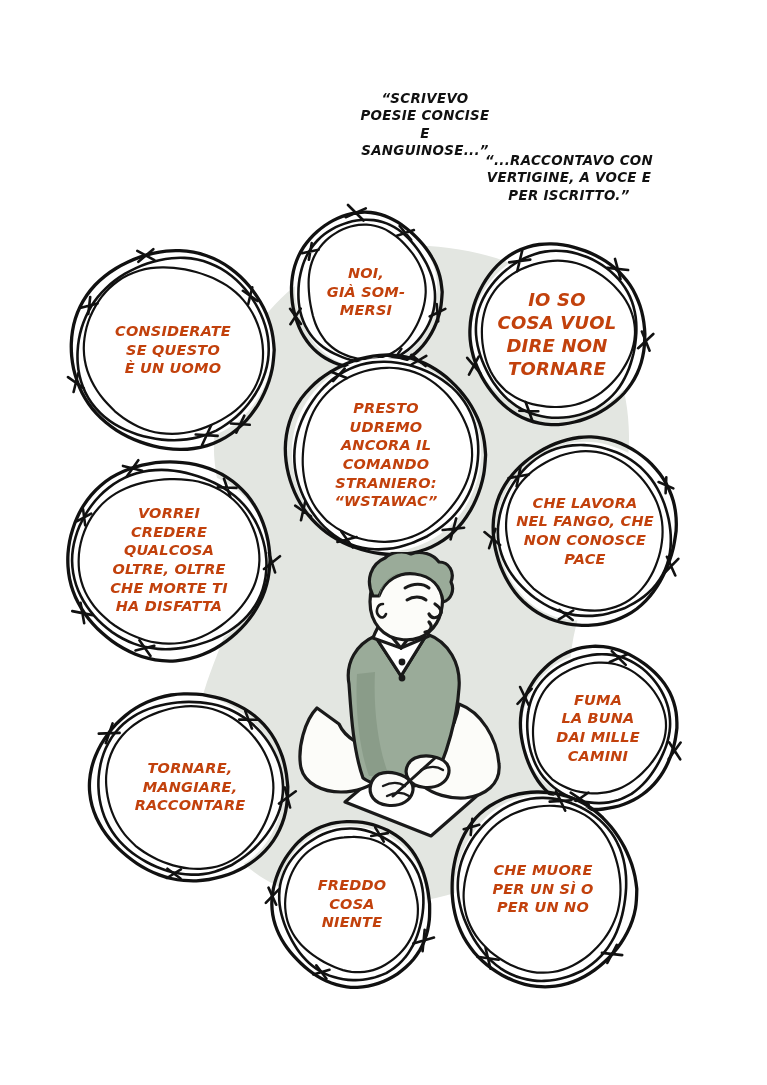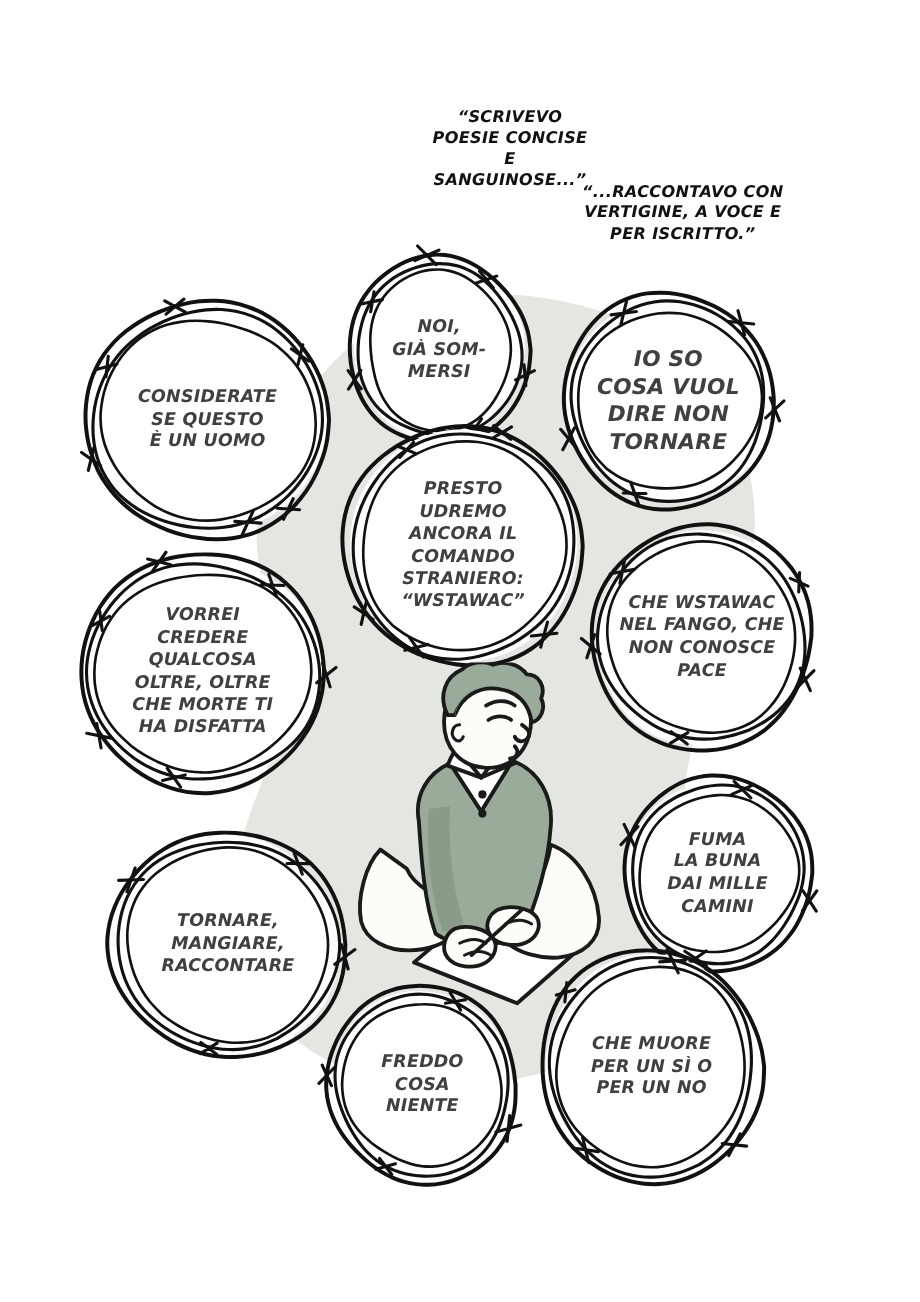--- a/index.html
+++ b/index.html
@@ -52,21 +52,21 @@
     position: absolute;
     left: 0; top: 0;
     width: 100%; height: 100%;
     display: flex;
     align-items: center;
     justify-content: center;
     text-align: center;
     font-family: "DejaVu Sans", sans-serif;
     font-weight: 700;
     font-style: italic;
-    color: #404040;
+    color: #c2410c;
     letter-spacing: 0.2px;
     line-height: 1.28;
     white-space: pre-line;
     box-sizing: border-box;
     padding: 0 10px;
   }
   
   #figure {
     position: absolute;
     left: 283px;
@@ -169,21 +169,21 @@
       <div class="node" style="left: 492px; top: 438px; width: 186px; height: 186px;">
         <svg width="218" height="218" viewBox="0 0 218 218" style="left: -16px; top: -16px;">
           <g fill="none" stroke="#111111" stroke-linecap="round" stroke-linejoin="round">
             <path d="M197.7,109.0 Q196.2,120.5 194.9,126.1 Q193.5,131.6 191.5,137.0 Q189.6,142.4 187.1,147.5 Q184.6,152.6 181.5,157.4 Q178.4,162.2 174.7,166.6 Q171.0,171.0 166.8,174.9 Q162.5,178.8 157.8,182.1 Q153.1,185.4 148.0,188.0 Q142.8,190.7 137.4,192.7 Q132.0,194.7 126.3,196.0 Q120.6,197.4 114.8,198.0 Q109.0,198.7 103.1,198.6 Q97.2,198.5 91.4,197.6 Q85.5,196.7 79.8,194.9 Q74.2,193.1 68.8,190.5 Q63.5,187.9 58.6,184.4 Q53.8,181.0 49.5,176.9 Q45.3,172.7 41.7,168.1 Q38.0,163.4 35.1,158.4 Q32.1,153.4 29.8,148.1 Q27.4,142.8 25.7,137.3 Q23.9,131.8 22.8,126.1 Q21.7,120.5 21.2,114.7 Q20.8,109.0 21.1,103.2 Q21.3,97.5 22.4,91.8 Q23.5,86.1 25.4,80.6 Q27.3,75.1 29.9,70.0 Q32.5,64.8 35.8,60.1 Q39.0,55.3 42.8,51.0 Q46.7,46.7 51.0,42.8 Q55.3,39.0 60.0,35.7 Q64.7,32.4 69.9,29.6 Q75.0,26.9 80.5,24.9 Q85.9,22.9 91.6,21.7 Q97.3,20.4 103.2,20.0 Q109.0,19.6 114.8,20.0 Q120.7,20.4 126.4,21.6 Q132.1,22.8 137.6,24.7 Q143.2,26.6 148.4,29.1 Q153.7,31.6 158.6,34.7 Q163.6,37.9 168.1,41.6 Q172.7,45.3 176.7,49.7 Q180.7,54.0 184.1,58.9 Q187.4,63.7 190.0,69.1 Q192.6,74.4 194.3,80.0 Q196.0,85.7 196.8,91.5 Q197.6,97.3 197.7,103.2 Z" fill="#ffffff" stroke="none"></path>
             <path d="M200.1,109.0 Q198.5,120.8 197.1,126.5 Q195.7,132.2 193.8,137.8 Q191.9,143.3 189.5,148.7 Q187.1,154.1 184.2,159.3 Q181.3,164.5 177.7,169.3 Q174.2,174.2 169.9,178.6 Q165.7,182.9 160.9,186.7 Q156.0,190.4 150.6,193.3 Q145.1,196.2 139.3,198.3 Q133.5,200.4 127.4,201.6 Q121.4,202.8 115.2,203.2 Q109.0,203.6 102.8,203.2 Q96.7,202.8 90.6,201.6 Q84.5,200.4 78.6,198.5 Q72.8,196.5 67.2,193.7 Q61.7,190.9 56.7,187.3 Q51.7,183.7 47.2,179.5 Q42.8,175.2 39.1,170.4 Q35.3,165.5 32.3,160.3 Q29.2,155.1 26.8,149.6 Q24.3,144.1 22.5,138.4 Q20.7,132.7 19.4,126.8 Q18.2,121.0 17.6,115.0 Q17.0,109.0 17.2,103.0 Q17.3,96.9 18.4,91.0 Q19.4,85.0 21.3,79.2 Q23.2,73.5 26.0,68.1 Q28.8,62.7 32.3,57.8 Q35.9,52.9 40.0,48.5 Q44.1,44.1 48.7,40.2 Q53.3,36.4 58.2,33.0 Q63.2,29.6 68.4,26.7 Q73.7,23.9 79.4,21.6 Q85.0,19.3 90.9,17.8 Q96.8,16.2 102.9,15.5 Q109.0,14.7 115.2,14.9 Q121.4,15.1 127.5,16.3 Q133.5,17.4 139.4,19.4 Q145.3,21.4 150.8,24.2 Q156.3,27.0 161.4,30.5 Q166.5,34.0 171.2,38.1 Q175.8,42.2 179.8,46.9 Q183.9,51.5 187.2,56.7 Q190.6,61.9 193.1,67.5 Q195.6,73.1 197.3,79.0 Q198.9,84.9 199.6,90.9 Q200.4,97.0 200.3,103.0 Z" stroke-width="3.3"></path>
             <path d="M148.3,186.3 Q137.7,190.1 132.2,191.4 Q126.8,192.7 121.2,193.4 Q115.7,194.0 110.1,193.9 Q104.5,193.9 99.0,193.1 Q93.5,192.2 88.2,190.7 Q82.9,189.2 77.9,187.0 Q72.8,184.8 68.1,182.0 Q63.4,179.2 58.9,176.0 Q54.5,172.7 50.5,169.0 Q46.4,165.3 42.7,161.2 Q39.0,157.1 35.8,152.5 Q32.6,147.9 30.0,142.9 Q27.4,137.9 25.6,132.5 Q23.8,127.1 22.8,121.4 Q21.9,115.8 21.9,110.1 Q21.9,104.4 22.8,98.8 Q23.6,93.1 25.2,87.7 Q26.8,82.3 29.0,77.1 Q31.2,71.9 34.0,66.9 Q36.7,62.0 40.0,57.4 Q43.2,52.8 47.0,48.6 Q50.8,44.3 55.2,40.7 Q59.6,37.0 64.4,34.0 Q69.3,31.0 74.6,28.8 Q79.9,26.6 85.4,25.3 Q91.0,23.9 96.6,23.4 Q102.3,22.9 107.9,23.1 Q113.5,23.3 119.1,24.2 Q124.6,25.1 129.9,26.7 Q135.3,28.2 140.4,30.3 Q145.6,32.4 150.4,35.2 Q155.2,37.9 159.6,41.3 Q164.0,44.6 167.9,48.6 Q171.8,52.5 175.1,56.9 Q178.4,61.3 181.1,66.1 Q183.8,70.9 186.0,76.0 Q188.2,81.0 189.8,86.3 Q191.4,91.5 192.6,96.9 Q193.7,102.4 194.3,108.0 Q194.9,113.5 194.8,119.2 Q194.8,124.9 193.9,130.6 Q193.0,136.3 191.1,141.8 Q189.3,147.4 186.6,152.5 Q183.8,157.6 180.2,162.2 Q176.6,166.8 172.4,170.7 Q168.1,174.7 163.3,177.9 Q158.5,181.1 153.4,183.7 Z" stroke-width="2.6"></path>
             <path d="M57.5,166.6 Q50.4,159.4 47.4,155.4 Q44.4,151.3 41.9,146.9 Q39.4,142.5 37.4,137.9 Q35.4,133.2 34.0,128.4 Q32.5,123.5 31.5,118.4 Q30.6,113.4 30.2,108.2 Q29.9,103.1 30.3,97.9 Q30.6,92.7 31.8,87.5 Q32.9,82.4 34.9,77.5 Q36.9,72.6 39.6,68.1 Q42.4,63.6 45.8,59.6 Q49.2,55.6 53.1,52.1 Q57.0,48.6 61.3,45.7 Q65.6,42.7 70.1,40.2 Q74.7,37.7 79.4,35.7 Q84.2,33.7 89.2,32.3 Q94.2,30.8 99.4,30.0 Q104.5,29.2 109.7,29.1 Q115.0,29.1 120.2,29.9 Q125.3,30.6 130.3,32.2 Q135.3,33.8 139.9,36.2 Q144.6,38.5 148.8,41.4 Q153.1,44.3 156.9,47.7 Q160.8,51.1 164.2,54.8 Q167.6,58.6 170.6,62.6 Q173.6,66.7 176.1,71.1 Q178.7,75.4 180.7,80.1 Q182.6,84.8 184.0,89.7 Q185.3,94.6 186.0,99.6 Q186.6,104.6 186.6,109.7 Q186.6,114.8 185.9,119.9 Q185.3,124.9 184.1,129.9 Q182.9,134.9 181.2,139.7 Q179.5,144.6 177.3,149.3 Q175.0,154.0 172.2,158.4 Q169.3,162.9 165.8,166.9 Q162.3,171.0 158.2,174.4 Q154.1,177.8 149.4,180.5 Q144.7,183.1 139.6,184.9 Q134.6,186.7 129.3,187.6 Q124.0,188.5 118.8,188.6 Q113.5,188.6 108.3,188.1 Q103.1,187.5 98.1,186.4 Q93.1,185.3 88.3,183.7 Q83.4,182.1 78.8,180.0 Q74.2,178.0 69.9,175.4 Q65.5,172.8 61.5,169.7 Z" stroke-width="2.2"></path>
             <path d="M202.3,136.8 L187.9,151.5 M190.9,134.8 L199.3,153.5 M96.7,198.0 L83.3,187.8 M97.2,188.5 L82.8,197.3 M13.1,126.2 L19.5,106.9 M24.1,123.0 L8.5,110.1 M32.5,56.1 L52.7,52.5 M40.6,64.4 L44.6,44.3 M190.3,55.2 L189.6,71.2 M182.6,60.0 L197.3,66.4" stroke-width="2.6"></path>
           </g>
         </svg>
-        <div class="label" style="font-size: 14.5px;">CHE WSTAWAC
+        <div class="label" style="font-size: 14.5px;">CHE LAVORA
 NEL FANGO, CHE
 NON CONOSCE
 PACE</div>
       </div>
       <div class="node" style="left: 66px; top: 462px; width: 206px; height: 196px;">
         <svg width="238" height="228" viewBox="0 0 238 228" style="left: -16px; top: -16px;">
           <g fill="none" stroke="#111111" stroke-linecap="round" stroke-linejoin="round">
             <path d="M218.2,114.0 Q216.9,126.2 215.6,132.2 Q214.2,138.2 212.1,144.0 Q210.0,149.8 207.1,155.3 Q204.3,160.7 200.7,165.8 Q197.1,170.9 192.8,175.5 Q188.6,180.0 183.7,184.0 Q178.8,188.0 173.4,191.3 Q168.0,194.6 162.3,197.2 Q156.5,199.9 150.4,201.9 Q144.4,203.8 138.1,205.1 Q131.8,206.4 125.4,207.0 Q119.0,207.6 112.5,207.3 Q106.1,207.1 99.7,206.0 Q93.3,205.0 87.2,203.1 Q81.0,201.1 75.2,198.4 Q69.4,195.6 64.0,192.1 Q58.7,188.7 53.9,184.5 Q49.0,180.4 44.8,175.8 Q40.5,171.2 36.8,166.1 Q33.2,161.1 30.1,155.6 Q27.1,150.2 24.8,144.4 Q22.4,138.6 20.9,132.5 Q19.5,126.5 18.9,120.2 Q18.4,114.0 18.8,107.8 Q19.3,101.5 20.7,95.4 Q22.2,89.3 24.5,83.6 Q26.9,77.8 30.1,72.4 Q33.2,67.0 37.1,62.0 Q40.9,57.1 45.3,52.7 Q49.7,48.2 54.6,44.3 Q59.5,40.4 64.8,37.1 Q70.2,33.8 75.9,31.1 Q81.6,28.4 87.7,26.5 Q93.7,24.5 100.0,23.4 Q106.3,22.2 112.6,21.8 Q119.0,21.4 125.4,21.7 Q131.8,22.1 138.1,23.1 Q144.4,24.1 150.5,25.9 Q156.7,27.6 162.7,30.0 Q168.6,32.4 174.2,35.5 Q179.9,38.7 185.0,42.5 Q190.2,46.4 194.7,50.9 Q199.2,55.5 202.9,60.7 Q206.6,65.9 209.4,71.6 Q212.2,77.3 214.1,83.3 Q216.0,89.3 216.9,95.5 Q217.9,101.6 218.1,107.8 Z" fill="#ffffff" stroke="none"></path>
             <path d="M220.1,114.0 Q219.3,126.5 218.0,132.7 Q216.8,138.9 214.7,144.9 Q212.6,150.9 209.7,156.5 Q206.8,162.2 203.2,167.5 Q199.6,172.8 195.4,177.7 Q191.1,182.6 186.3,187.0 Q181.5,191.4 176.1,195.4 Q170.8,199.3 164.9,202.7 Q159.0,206.0 152.7,208.5 Q146.3,211.1 139.6,212.7 Q132.9,214.3 125.9,214.8 Q119.0,215.3 112.1,214.7 Q105.2,214.1 98.5,212.4 Q91.8,210.8 85.5,208.2 Q79.1,205.6 73.3,202.3 Q67.4,199.0 62.1,195.1 Q56.7,191.2 51.9,186.8 Q47.0,182.5 42.7,177.6 Q38.4,172.8 34.7,167.5 Q31.0,162.3 28.1,156.6 Q25.1,151.0 23.0,145.0 Q20.9,139.0 19.6,132.8 Q18.4,126.6 18.0,120.3 Q17.6,114.0 18.0,107.7 Q18.4,101.4 19.6,95.2 Q20.8,89.0 22.8,82.9 Q24.7,76.8 27.4,71.0 Q30.0,65.1 33.5,59.6 Q37.0,54.1 41.2,49.1 Q45.5,44.0 50.5,39.7 Q55.6,35.3 61.2,31.7 Q66.9,28.1 73.1,25.4 Q79.3,22.7 85.7,20.8 Q92.2,18.9 98.9,17.8 Q105.5,16.6 112.3,16.2 Q119.0,15.8 125.8,16.1 Q132.5,16.4 139.2,17.4 Q145.9,18.5 152.4,20.3 Q159.0,22.2 165.2,24.9 Q171.4,27.6 177.0,31.3 Q182.7,34.9 187.7,39.4 Q192.7,43.8 197.0,48.9 Q201.2,54.0 204.6,59.6 Q208.0,65.1 210.6,71.0 Q213.2,76.9 215.1,83.0 Q216.9,89.0 218.1,95.3 Q219.2,101.5 219.7,107.7 Z" stroke-width="3.3"></path>
             <path d="M161.9,193.9 Q150.4,198.0 144.4,199.5 Q138.5,201.0 132.4,201.9 Q126.3,202.9 120.2,203.1 Q114.0,203.4 107.8,202.9 Q101.7,202.4 95.6,201.1 Q89.6,199.7 83.8,197.6 Q78.0,195.4 72.5,192.5 Q67.1,189.6 62.1,186.1 Q57.2,182.5 52.7,178.5 Q48.2,174.4 44.2,169.8 Q40.2,165.3 36.8,160.3 Q33.4,155.3 30.7,149.9 Q28.0,144.5 26.1,138.8 Q24.2,133.1 23.2,127.1 Q22.2,121.2 22.1,115.2 Q22.0,109.1 22.9,103.2 Q23.8,97.2 25.5,91.4 Q27.1,85.7 29.5,80.1 Q32.0,74.6 35.0,69.3 Q38.1,64.1 41.7,59.2 Q45.4,54.3 49.7,49.9 Q54.0,45.4 58.9,41.6 Q63.8,37.7 69.3,34.6 Q74.7,31.5 80.7,29.3 Q86.6,27.0 92.8,25.7 Q99.0,24.5 105.3,24.1 Q111.5,23.7 117.8,24.1 Q124.0,24.6 130.1,25.6 Q136.1,26.7 142.0,28.4 Q147.9,30.0 153.5,32.2 Q159.2,34.3 164.6,37.0 Q170.0,39.7 175.1,43.0 Q180.2,46.2 184.8,50.1 Q189.4,54.0 193.5,58.4 Q197.5,62.9 200.9,67.9 Q204.3,72.9 206.9,78.2 Q209.6,83.6 211.5,89.3 Q213.5,95.0 214.7,100.9 Q215.9,106.8 216.3,112.9 Q216.7,118.9 216.2,125.0 Q215.8,131.1 214.4,137.1 Q213.1,143.1 210.7,148.8 Q208.3,154.5 205.0,159.8 Q201.7,165.0 197.5,169.7 Q193.4,174.3 188.5,178.3 Q183.7,182.2 178.4,185.5 Q173.1,188.7 167.5,191.3 Z" stroke-width="2.6"></path>

